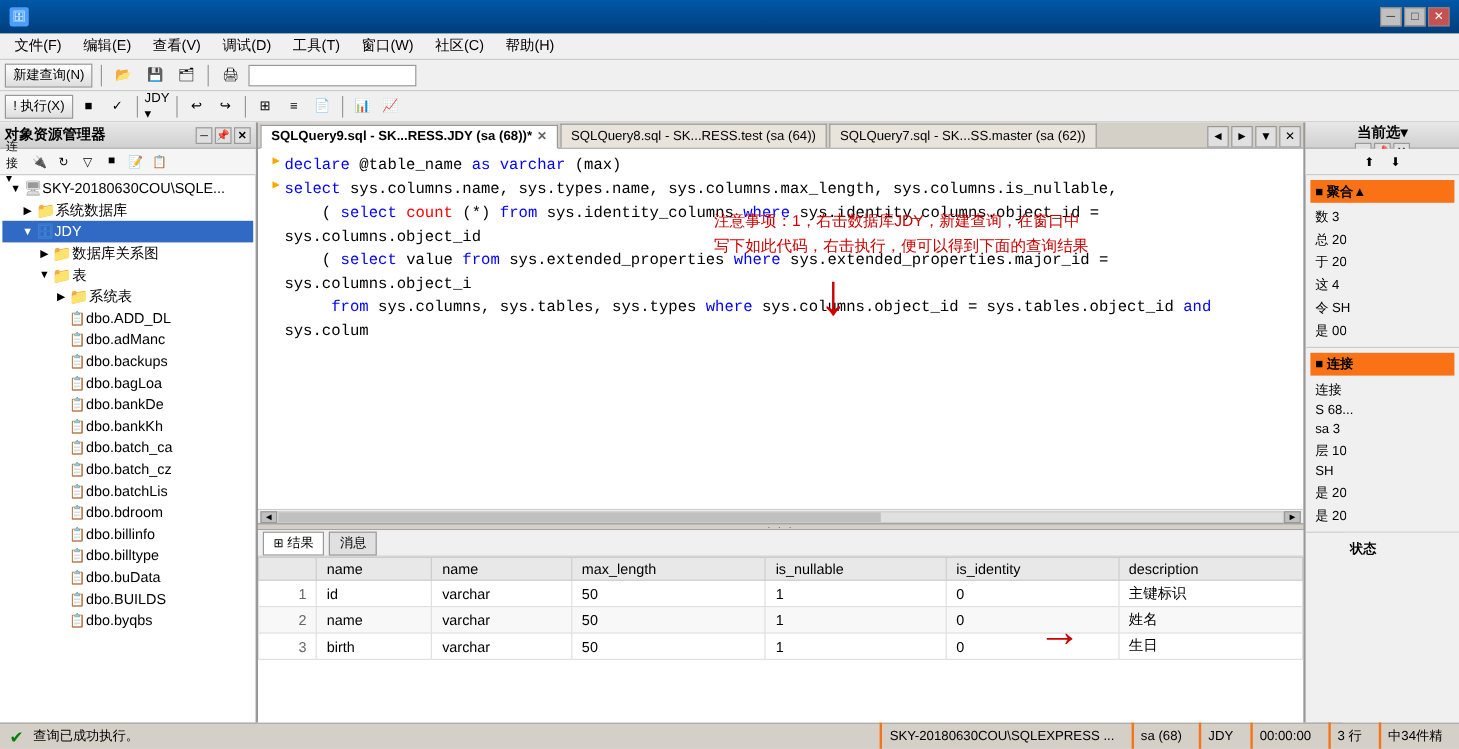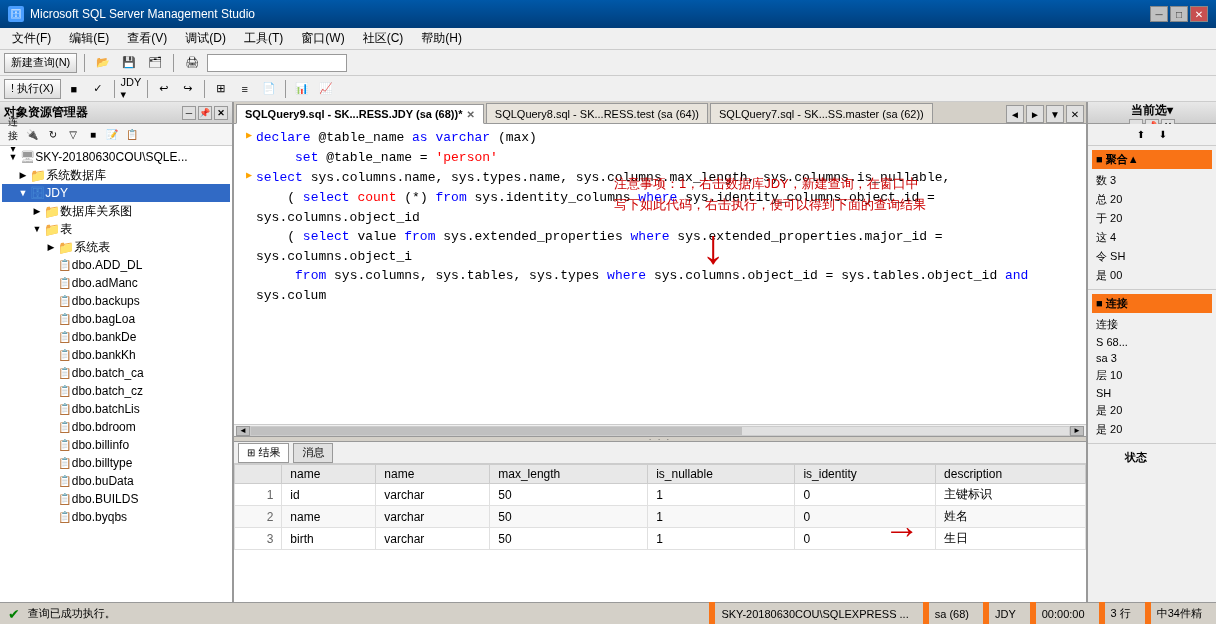--- a/index.html
+++ b/index.html
@@ -60,26 +60,25 @@
     .exec-btn { padding: 2px 6px; font-size: 11px; border: 1px solid #999; background: linear-gradient(to bottom, #fff, #ddd); cursor: pointer; height: 20px; display: flex; align-items: center; }
     
     
     .main-layout {
       display: flex;
       height: calc(624px - 28px - 22px - 26px - 26px - 22px);
     }
     
     
     .left-panel {
-      width: 234px;
+      width: 215px;
       background: white;
       border-right: 2px solid #999;
       display: flex;
       flex-direction: column;
-      text-align: center;
     }
     .panel-header {
       background: linear-gradient(to bottom, #e8e8e8, #d0d0d0);
       height: 22px;
       display: flex;
       align-items: center;
       padding: 0 4px;
       font-size: 12px;
       font-weight: bold;
       border-bottom: 1px solid #999;
@@ -248,21 +247,21 @@
       display: flex;
       align-items: center;
       padding: 0 8px;
       font-size: 11px;
       border-top: 1px solid #999;
       gap: 8px;
     }
     .status-icon { color: green; font-size: 14px; }
     .status-text { flex: 1; }
     .status-right { display: flex; gap: 8px; align-items: center; }
-    .status-item { padding: 12px 6px; border-left: 6px solid #f97316; height: 18px; display: flex; align-items: center; }
+    .status-item { padding: 12px 6px; border-left: 2px solid #f97316; height: 18px; display: flex; align-items: center; }
     
     
     .far-right-panel {
       width: 130px;
       background: #f0f0f0;
       border-left: 2px solid #999;
       display: flex;
       flex-direction: column;
     }
     .fr-header {
@@ -298,21 +297,20 @@
       display: flex;
       flex-direction: column;
     }
   </style>
 </head>
 <body>
 
 <div class="title-bar">
   <div class="title-bar-left">
     <div class="title-bar-icon">🗄</div>
-    <span>Microsoft SQL Server Management Studio</span>
   </div>
   <div class="title-bar-buttons">
     <div class="title-btn">─</div>
     <div class="title-btn">□</div>
     <div class="title-btn close">✕</div>
   </div>
 </div>
 
 <div class="menu-bar">
   <span class="menu-item">文件(F)</span>
@@ -527,29 +525,20 @@
           <span class="code-content">
             <span class="kw">declare</span>
             <span class="plain"> @table_name </span>
             <span class="kw">as</span>
             <span class="plain"> </span>
             <span class="kw">varchar</span>
             <span class="plain">(max)</span>
           </span>
         </div>
 
-        <div class="code-line">
-          <span class="line-indicator"></span>
-          <span class="code-content">
-            <span class="plain">&nbsp;&nbsp;&nbsp;&nbsp;</span>
-            <span class="kw">set</span>
-            <span class="plain"> @table_name = </span>
-            <span class="str">'person'</span>
-          </span>
-        </div>
 
         <div class="code-line">
           <span class="line-indicator">
               <span class="triangle">▶</span>
             </span>
           <span class="code-content">
             <span class="kw">select</span>
             <span class="plain"> sys.columns.name, sys.types.name, sys.columns.max_length, sys.columns.is_nullable,</span>
           </span>
         </div>

